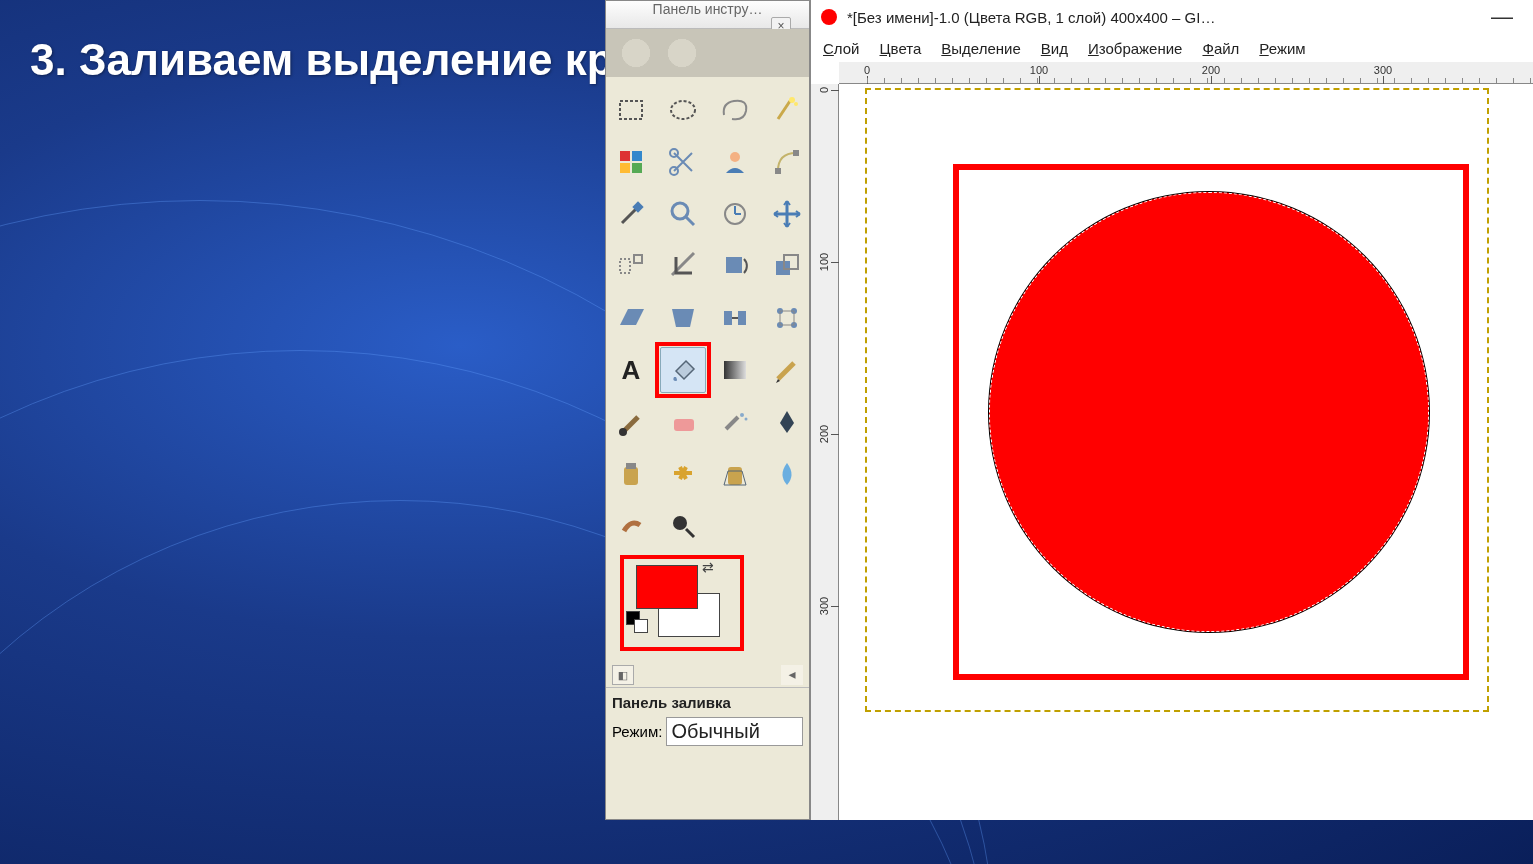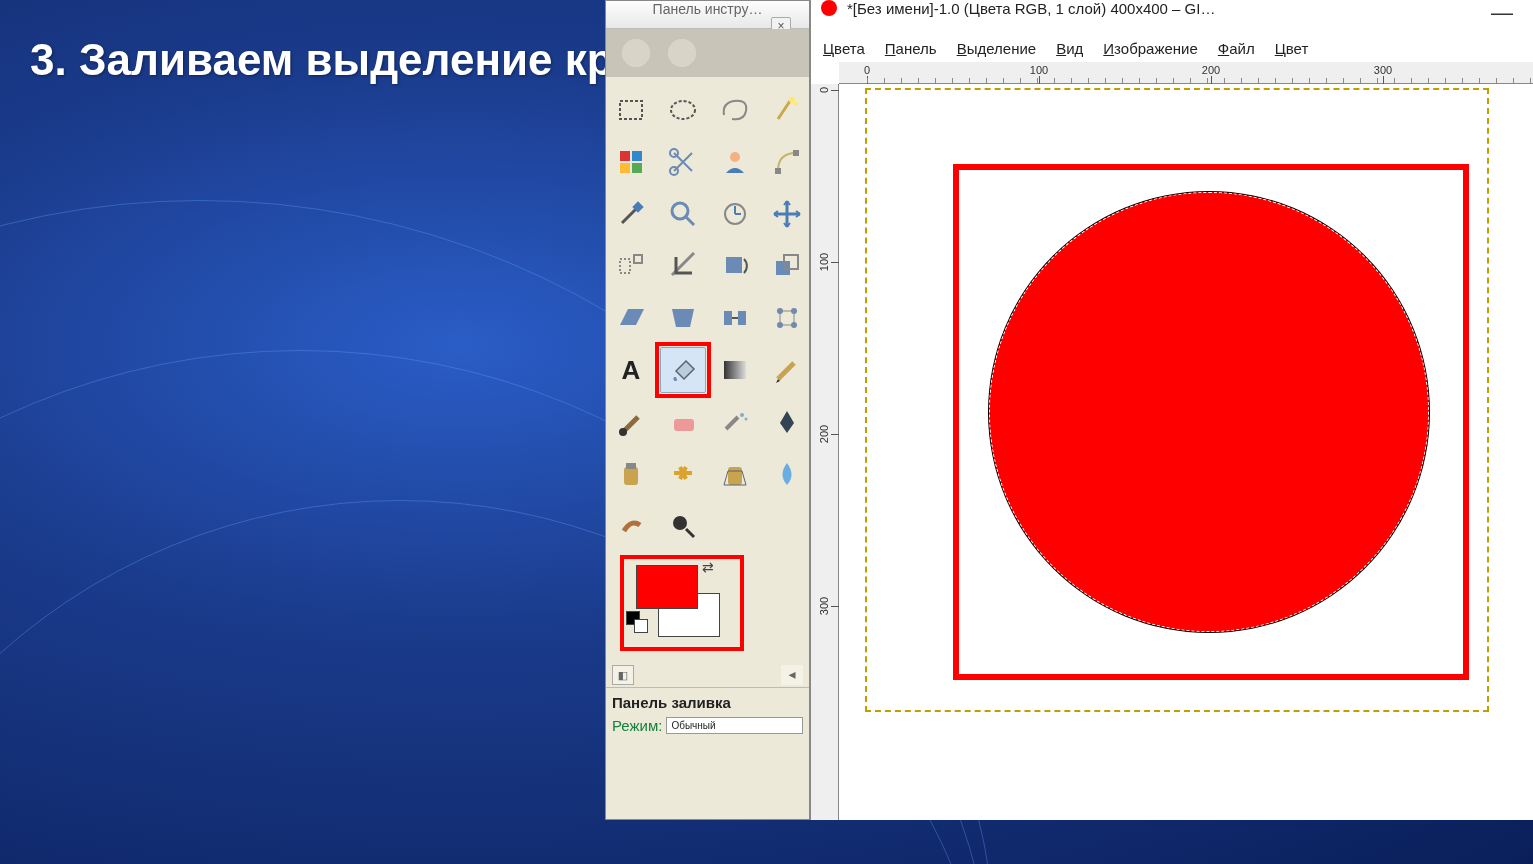--- a/index.html
+++ b/index.html
@@ -192,41 +192,42 @@
   }
   .options .opt-title {
     font-weight: 700;
     margin-bottom: 6px;
   }
   .options .opt-row {
     display: flex;
     align-items: center;
     gap: 4px;
   }
-  .options .opt-label { color: #15803d; }
+  .options .opt-label { color: #000000; }
   .options .opt-select {
     flex: 1;
     border: 1px solid #999;
     background: #fff;
     padding: 2px 4px;
-    font-size: 10px;
+    font-size: 20px;
   }
 
   
   .imgwin {
     flex: 1;
     background: #fff;
     border-left: 1px solid #888;
     display: flex;
     flex-direction: column;
   }
   .imgwin-titlebar {
     height: 34px;
     display: flex;
-    padding: 0 10px;
+    align-items: center;
+    padding: 8px 10px;
     font-size: 15px;
     color: #222;
   }
   .imgwin-titlebar .dot {
     width: 16px; height: 16px;
     background: #ff0000;
     border-radius: 50%;
     margin-right: 10px;
   }
   .imgwin-titlebar .min {
@@ -572,27 +573,27 @@
     </div>
   </div>
 
   <div class="imgwin">
     <div class="imgwin-titlebar">
       <span class="dot"></span>
       <span>*[Без имени]-1.0 (Цвета RGB, 1 слой) 400x400 – GI…</span>
       <span class="min">—</span>
     </div>
     <div class="imgwin-menubar">
+      <span class="m">Слой</span>
       <span class="m">Цвета</span>
-      <span class="m">Панель</span>
       <span class="m">Выделение</span>
       <span class="m">Вид</span>
       <span class="m">Изображение</span>
       <span class="m">Файл</span>
-      <span class="m">Цвет</span>
+      <span class="m">Режим</span>
     </div>
     <div class="imgwin-canvas-area">
       <div class="ruler-h" id="ruler-h">
           <div class="tick" style="left: 28px;">
             <span>0</span>
           </div>
           <div class="tick" style="left: 200px;">
             <span>100</span>
           </div>
           <div class="tick" style="left: 372px;">

